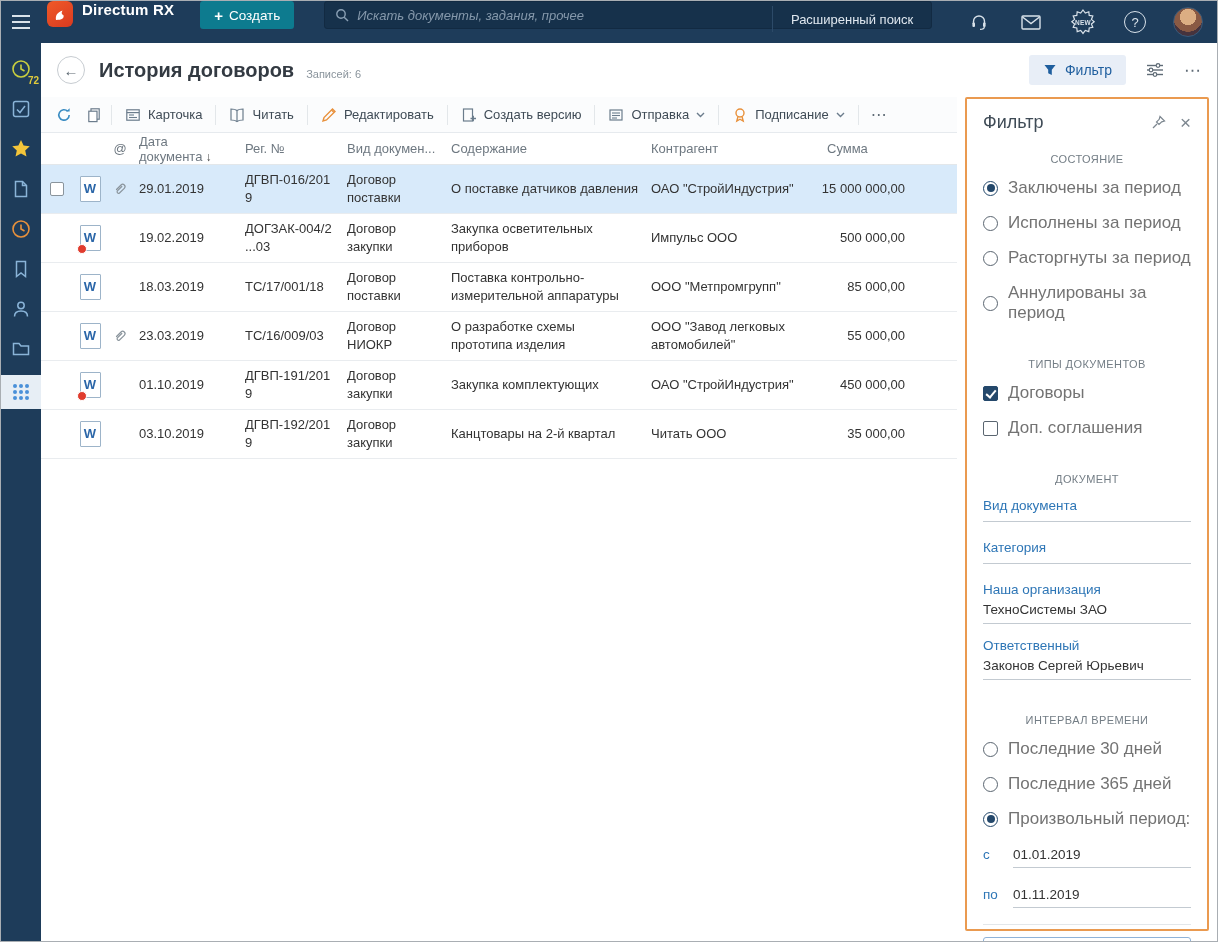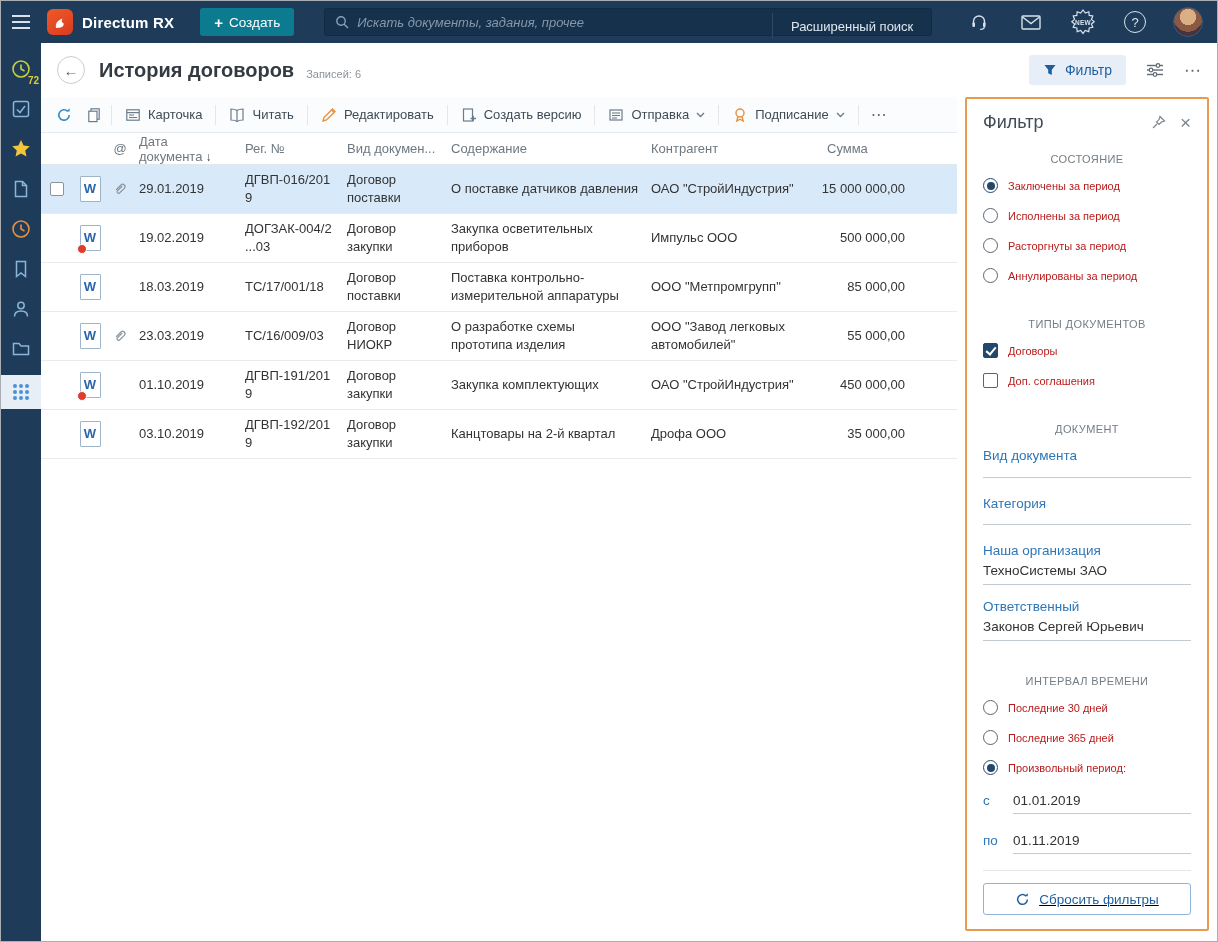--- a/index.html
+++ b/index.html
@@ -1,21 +1,21 @@
 <!DOCTYPE html>
 <html><head>
 <meta charset="utf-8">
 <style>
   * { box-sizing: border-box; margin: 0; padding: 0; }
   html,body { width:1218px; height:942px; }
   body { font-family:"Liberation Sans", sans-serif; background:#fff; overflow:hidden; }
   .window { position:relative; width:1218px; height:942px; border:1px solid #a9aeb3; background:#fff; overflow:hidden; }
 
   
-  .topbar { position:absolute; top:0; left:0; right:0; height:42px; background:#1e3c5a; display:flex; align-items:center; z-index:30; }
+  .topbar { position:absolute; top:0; left:0; right:0; height:42px; background:#1e3c5a; display:flex; z-index:30; }
   .hamburger { width:40px; height:42px; display:flex; flex-direction:column; gap:4px; align-items:center; justify-content:center; cursor:pointer; }
   .hamburger i { width:18px; height:2px; background:#d9e2ea; display:block; }
   .logo-box { width:26px; height:26px; border-radius:6px; background:linear-gradient(145deg,#f05a28,#d93a20); display:flex; align-items:center; justify-content:center; margin-left:6px; }
   .app-title { color:#fff; font-size:15px; font-weight:bold; margin-left:9px; letter-spacing:.2px; }
   .create-btn { margin-left:26px; height:28px; background:#0d7b8f; border:none; border-radius:3px; color:#fff; font-size:13.5px; font-family:inherit; padding:0 14px; display:flex; align-items:center; gap:6px; cursor:pointer; }
   .create-btn .plus { font-size:15px; font-weight:bold; }
   .searchbar { margin-left:30px; width:608px; height:28px; background:#16314b; border:1px solid #122a42; border-radius:3px; display:flex; align-items:center; }
   .searchbar .mag { padding:0 8px 0 10px; display:flex; }
   .searchbar input { flex:1; background:transparent; border:none; outline:none; color:#d9e2ea; font-size:13px; font-family:inherit; }
   .searchbar input::placeholder { color:#8598ab; font-style:italic; }
@@ -73,21 +73,21 @@
 
   
   .filter-panel { position:absolute; top:54px; right:8px; bottom:10px; width:244px; background:#fff; border:2px solid #ea9a50; border-radius:2px; padding:13px 16px 14px; display:flex; flex-direction:column; z-index:25; }
   .fp-head { display:flex; align-items:center; }
   .fp-title { font-size:18px; color:#3f4b56; }
   .fp-head-icons { margin-left:auto; display:flex; align-items:center; gap:14px; }
   .fp-close { font-size:19px; color:#7d8790; line-height:1; cursor:pointer; }
   .fp-pin { cursor:pointer; display:flex; }
   .sec-label { font-size:11px; color:#737d85; letter-spacing:.4px; margin:20px 0 13px;text-align:center; }
   .opt { display:flex; align-items:center; gap:10px; margin-bottom:15px; cursor:pointer; }
-  .opt-label { font-size:11px; color:#b91c1c; }
+  .opt-label { font-size:17px; color:#737373; }
   .radio { flex:0 0 auto; width:15px; height:15px; border:1.5px solid #5a6570; border-radius:50%; position:relative; background:#fff; }
   .radio.checked { border-color:#24486b; }
   .radio.checked::after { content:""; position:absolute; inset:2.5px; background:#24486b; border-radius:50%; }
   .checkbox { flex:0 0 auto; width:15px; height:15px; border:1.5px solid #5a6570; border-radius:2px; position:relative; background:#fff; }
   .checkbox.checked { background:#24486b; border-color:#24486b; }
   .checkbox.checked::after { content:""; position:absolute; left:4px; top:1px; width:4px; height:8px; border:solid #fff; border-width:0 2px 2px 0; transform:rotate(40deg); }
   .flink { font-size:13.5px; color:#2e76b6; cursor:pointer; display:inline-block; }
   .uline-empty { border-bottom:1px solid #c3cad1; height:22px; margin:8px 0 18px; }
   .uline-value { border-bottom:1px solid #c3cad1; padding:5px 0 6px; font-size:13.5px; color:#333; margin-bottom:14px; }
   .date-row { display:flex; align-items:baseline; gap:12px; margin-bottom:16px; }
@@ -457,21 +457,21 @@
           <span class="td c-icon">
               <span class="doc">
                 <span class="w">W</span>
               </span>
             </span>
           <span class="td c-clip"></span>
           <span class="td c-date">03.10.2019</span>
           <span class="td c-reg">ДГВП-192/2019</span>
           <span class="td c-type">Договор закупки</span>
           <span class="td c-content">Канцтовары на 2-й квартал</span>
-          <span class="td c-contractor">Дрофа ООО</span>
+          <span class="td c-contractor">Читать ООО</span>
           <span class="td c-sum">35 000,00</span>
         </div>
 
       </div>
     </div>
 
     <aside class="filter-panel">
       <div class="fp-head">
         <span class="fp-title">Фильтр</span>
         <span class="fp-head-icons">

